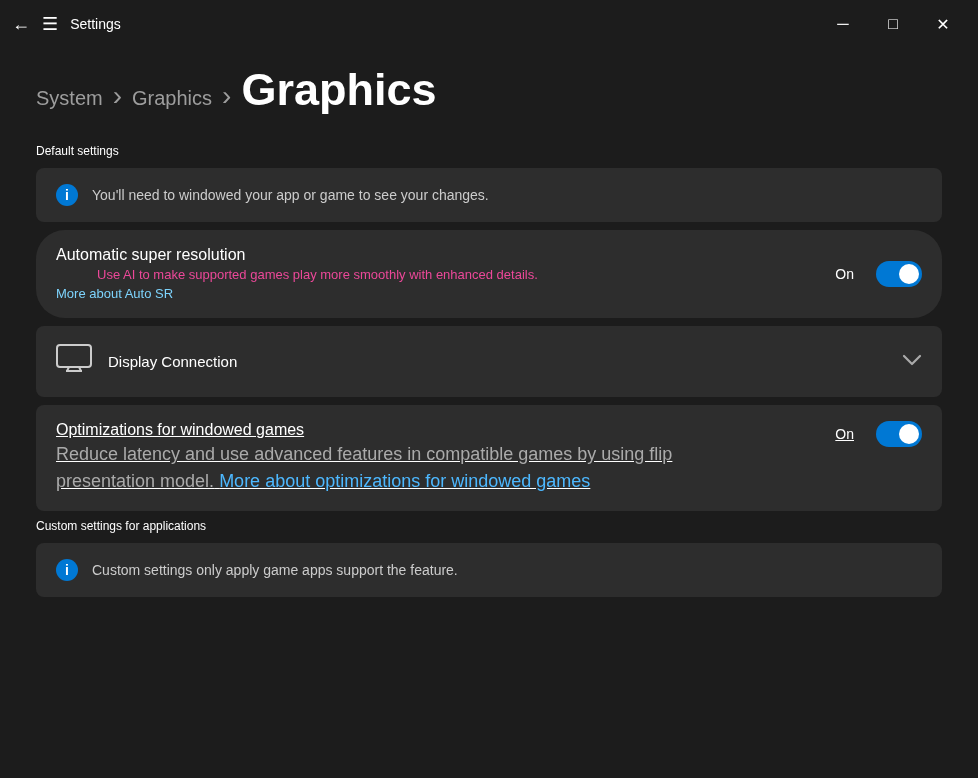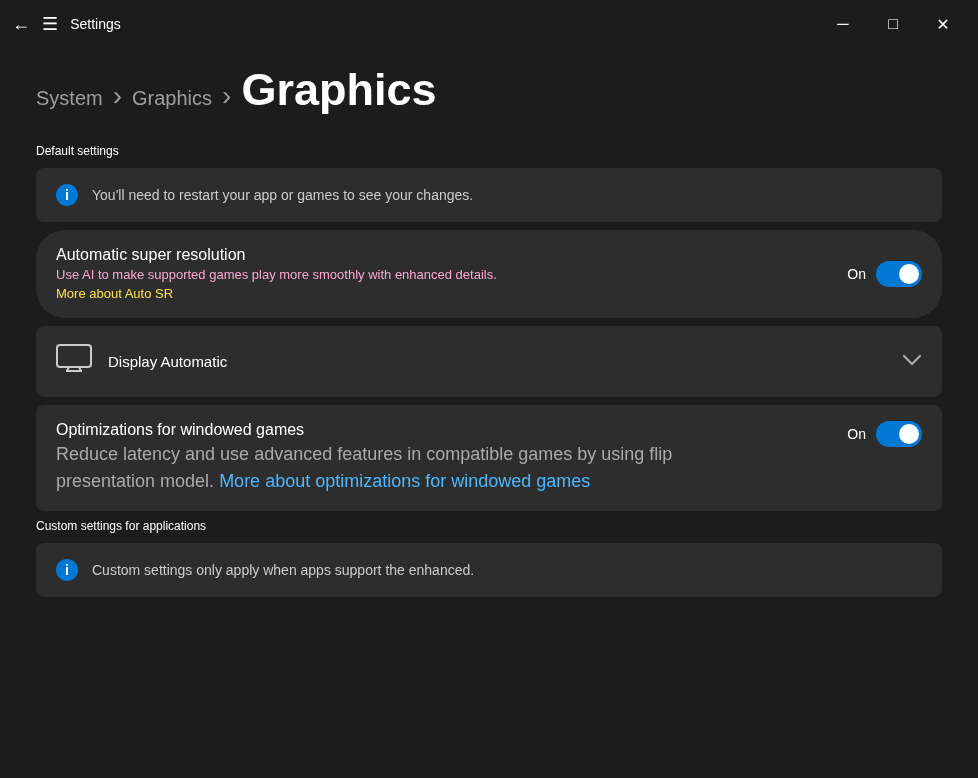--- a/index.html
+++ b/index.html
@@ -150,36 +150,37 @@
 
     .card-toggle-title {
       font-size: 16px;
       font-weight: 500;
       color: #ffffff;
       margin-bottom: 2px;
     }
 
     .card-toggle-desc {
       font-size: 13px;
-      color: #f9a8d4;
+      color: #ec4899;
       max-width: 720px;
       line-height: 1.4;
+      margin-left: 41px;
     }
 
     .card-toggle-link {
       font-size: 13px;
-      color: #fde047;
+      color: #7dd3fc;
       text-decoration: none;
       cursor: pointer;
     }
 
     .toggle-wrapper {
       display: flex;
       align-items: center;
-      gap: 10px;
+      gap: 22px;
       flex-shrink: 0;
     }
 
     .toggle-label {
       font-size: 14px;
       color: #ffffff;
     }
 
     
     .toggle {
@@ -228,20 +229,21 @@
 
     .chevron {
       font-size: 18px;
       color: #aaaaaa;
     }
 
     .opt-main-row {
       display: flex;
       justify-content: space-between;
       align-items: flex-start;
+      text-decoration: underline;
     }
 
     .opt-text-block {
       flex: 1;
     }
 
     .opt-desc {
       font-size: 18px;
       color: #aaaaaa;
       line-height: 1.5;
@@ -299,21 +301,21 @@
     <span class="breadcrumb-sep">›</span>
     <span class="breadcrumb-item">Graphics</span>
     <span class="breadcrumb-sep">›</span>
     <span class="breadcrumb-item active">Graphics</span>
   </div>
 
   <div class="section-title">Default settings</div>
 
   <div class="card card-info">
     <div class="info-icon">i</div>
-    <span class="card-info-text">You'll need to restart your app or games to see your changes.</span>
+    <span class="card-info-text">You'll need to windowed your app or game to see your changes.</span>
   </div>
 
   <div class="card card-toggle">
     <div class="card-toggle-row">
       <div>
         <div class="card-toggle-title">Automatic super resolution</div>
         <div class="card-toggle-desc">
           <span>Use AI to make supported games play more smoothly with enhanced details.</span>
         </div>
         <a class="card-toggle-link">More about Auto SR</a>
@@ -330,21 +332,21 @@
   <div class="card card-display">
     <div class="card-display-left">
       <span class="monitor-icon">
         <svg width="36" height="28" viewBox="0 0 36 28" fill="none" xmlns="http://www.w3.org/2000/svg">
           <rect x="1" y="1" width="34" height="22" rx="3" stroke="#cccccc" stroke-width="2" fill="none"></rect>
           <line x1="13" y1="23" x2="11" y2="27" stroke="#cccccc" stroke-width="2"></line>
           <line x1="23" y1="23" x2="25" y2="27" stroke="#cccccc" stroke-width="2"></line>
           <line x1="10" y1="27" x2="26" y2="27" stroke="#cccccc" stroke-width="2"></line>
         </svg>
       </span>
-      <span class="card-display-title">Display Automatic</span>
+      <span class="card-display-title">Display Connection</span>
     </div>
     <span class="chevron">
       <svg width="20" height="14" viewBox="0 0 20 14" fill="none" xmlns="http://www.w3.org/2000/svg">
         <path d="M2 3L10 11L18 3" stroke="#aaaaaa" stroke-width="2.2" stroke-linecap="round" stroke-linejoin="round"></path>
       </svg>
     </span>
   </div>
 
   <div class="card">
     <div class="opt-main-row">
@@ -360,17 +362,17 @@
           <div class="toggle-knob"></div>
         </div>
       </div>
     </div>
   </div>
 
   <div class="custom-section">
     <div class="section-title">Custom settings for applications</div>
     <div class="custom-card card-info" style="display:flex;align-items:center;gap:14px;">
       <div class="info-icon">i</div>
-      <span class="card-info-text">Custom settings only apply when apps support the enhanced.</span>
+      <span class="card-info-text">Custom settings only apply game apps support the feature.</span>
     </div>
   </div>
 
 </div>
 
 </body></html>

